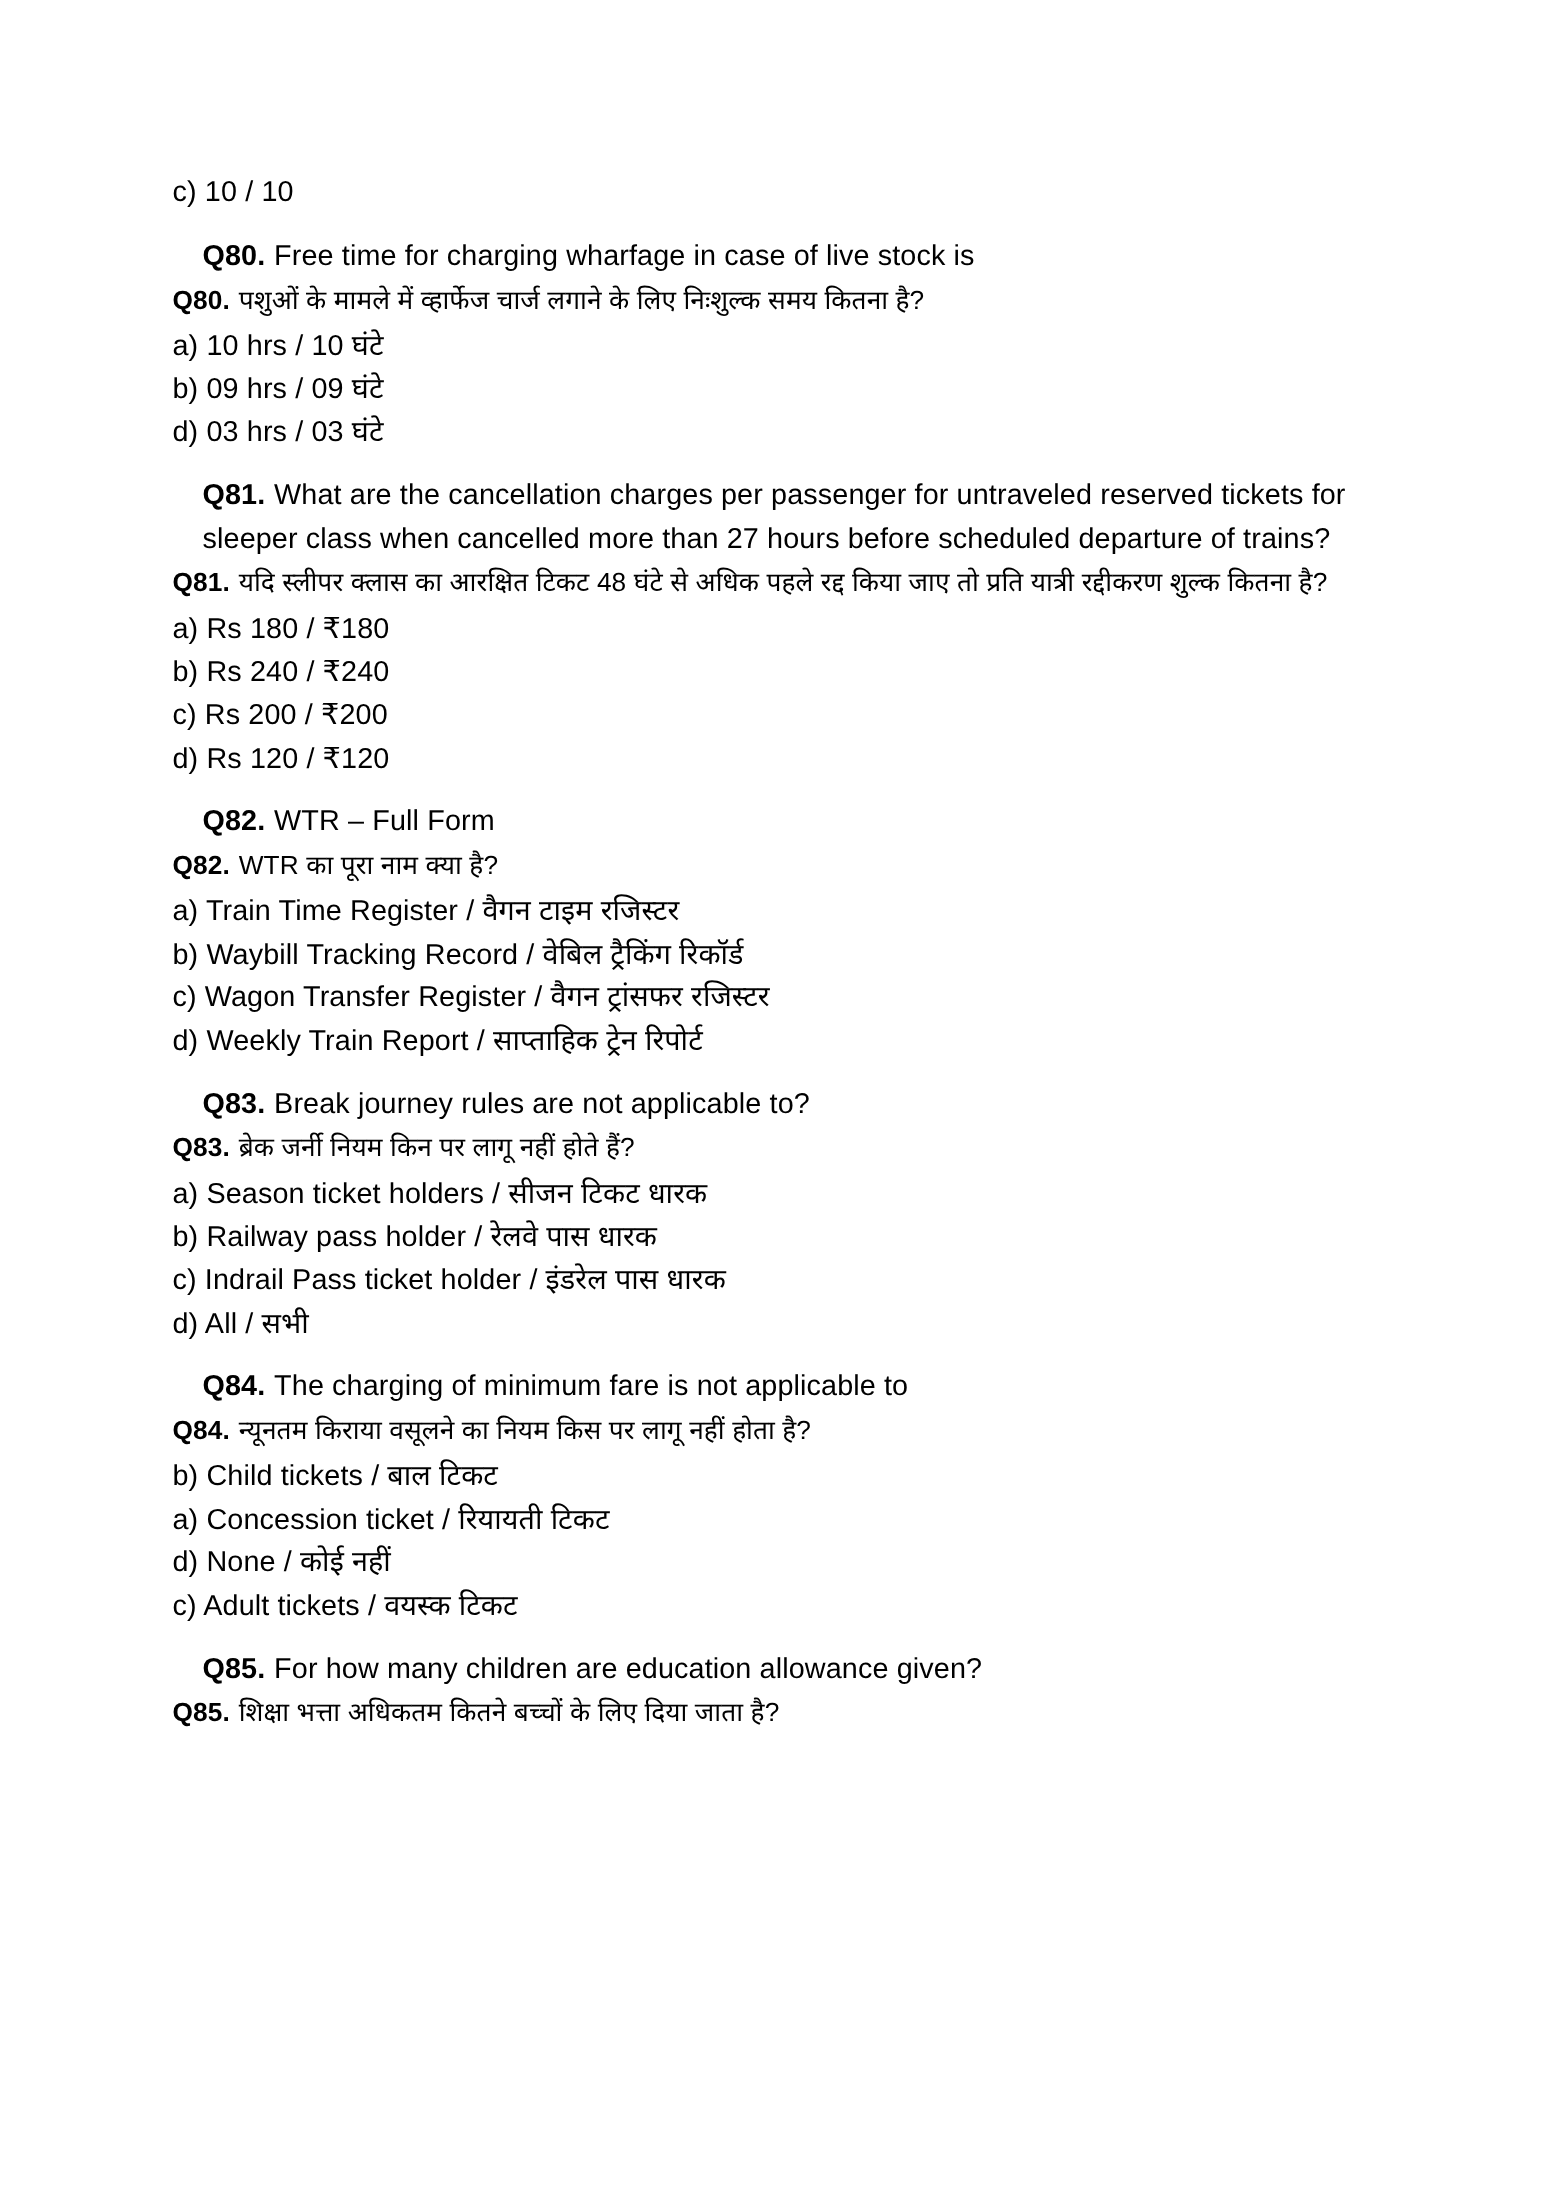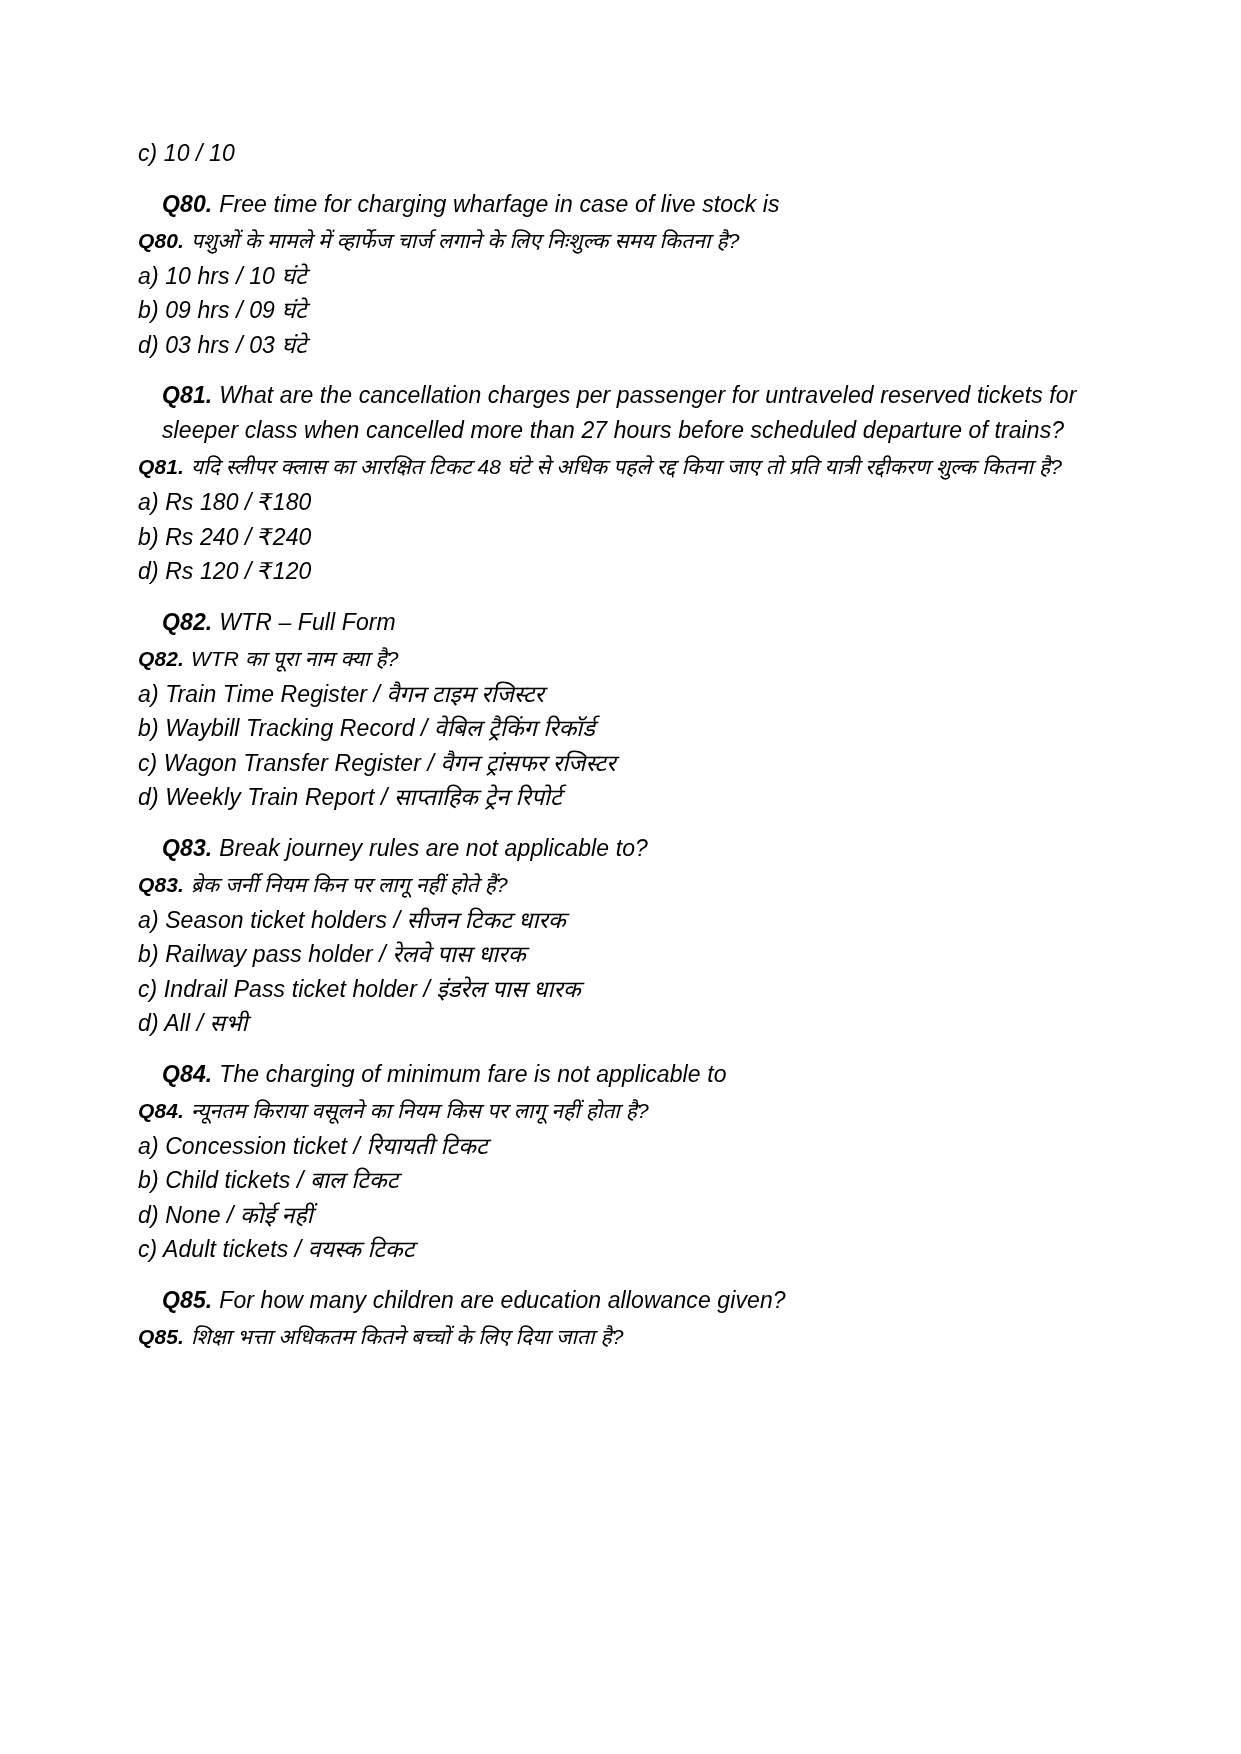--- a/index.html
+++ b/index.html
@@ -16,21 +16,20 @@
     overflow: hidden;
   }
   .content {
     position: absolute;
     left: 138px;
     top: 136px;
     width: 985px;
   }
   .block {
     margin: 0 0 16px 0;
-    font-style: italic;
   }
   .line {
     margin: 0;
     font-size: 23px;
     line-height: 34px;
     letter-spacing: 0.1px;
   }
   .q-en { line-height: 35px; margin-left: 24px; }
   .q-hi {
     font-size: 21px;
@@ -54,20 +53,21 @@
       <p class="line q-hi"><span class="qnum">Q80.</span><span>पशुओं के मामले में व्हार्फेज चार्ज लगाने के लिए निःशुल्क समय कितना है?</span></p>
       <p class="line opt">a) 10 hrs / 10 घंटे</p>
       <p class="line opt">b) 09 hrs / 09 घंटे</p>
       <p class="line opt">d) 03 hrs / 03 घंटे</p>
     </div>
     <div class="block">
       <p class="line q-en"><span class="qnum">Q81.</span><span>What are the cancellation charges per passenger for untraveled reserved tickets for sleeper class when cancelled more than 27 hours before scheduled departure of trains?</span></p>
       <p class="line q-hi"><span class="qnum">Q81.</span><span>यदि स्लीपर क्लास का आरक्षित टिकट 48 घंटे से अधिक पहले रद्द किया जाए तो प्रति यात्री रद्दीकरण शुल्क कितना है?</span></p>
       <p class="line opt">a) Rs 180 / ₹180</p>
       <p class="line opt">b) Rs 240 / ₹240</p>
+      <p class="line opt">c) Rs 200 / ₹200</p>
       <p class="line opt">d) Rs 120 / ₹120</p>
     </div>
     <div class="block">
       <p class="line q-en"><span class="qnum">Q82.</span><span>WTR – Full Form</span></p>
       <p class="line q-hi"><span class="qnum">Q82.</span><span>WTR का पूरा नाम क्या है?</span></p>
       <p class="line opt">a) Train Time Register / वैगन टाइम रजिस्टर</p>
       <p class="line opt">b) Waybill Tracking Record / वेबिल ट्रैकिंग रिकॉर्ड</p>
       <p class="line opt">c) Wagon Transfer Register / वैगन ट्रांसफर रजिस्टर</p>
       <p class="line opt">d) Weekly Train Report / साप्ताहिक ट्रेन रिपोर्ट</p>
     </div>
@@ -75,22 +75,22 @@
       <p class="line q-en"><span class="qnum">Q83.</span><span>Break journey rules are not applicable to?</span></p>
       <p class="line q-hi"><span class="qnum">Q83.</span><span>ब्रेक जर्नी नियम किन पर लागू नहीं होते हैं?</span></p>
       <p class="line opt">a) Season ticket holders / सीजन टिकट धारक</p>
       <p class="line opt">b) Railway pass holder / रेलवे पास धारक</p>
       <p class="line opt">c) Indrail Pass ticket holder / इंडरेल पास धारक</p>
       <p class="line opt">d) All / सभी</p>
     </div>
     <div class="block">
       <p class="line q-en"><span class="qnum">Q84.</span><span>The charging of minimum fare is not applicable to</span></p>
       <p class="line q-hi"><span class="qnum">Q84.</span><span>न्यूनतम किराया वसूलने का नियम किस पर लागू नहीं होता है?</span></p>
+      <p class="line opt">b) Child tickets / बाल टिकट</p>
       <p class="line opt">a) Concession ticket / रियायती टिकट</p>
-      <p class="line opt">b) Child tickets / बाल टिकट</p>
       <p class="line opt">d) None / कोई नहीं</p>
       <p class="line opt">c) Adult tickets / वयस्क टिकट</p>
     </div>
     <div class="block">
       <p class="line q-en"><span class="qnum">Q85.</span><span>For how many children are education allowance given?</span></p>
       <p class="line q-hi"><span class="qnum">Q85.</span><span>शिक्षा भत्ता अधिकतम कितने बच्चों के लिए दिया जाता है?</span></p>
     </div>
   </div>
 
 </body></html>

